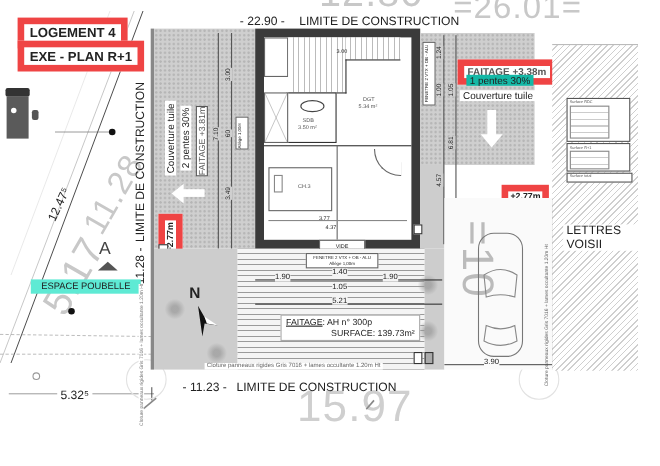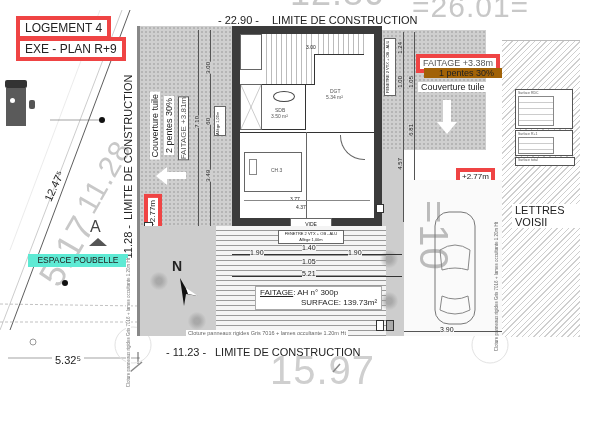--- a/index.html
+++ b/index.html
@@ -1,18 +1,18 @@
 <!DOCTYPE html>
 <html><head>
   <meta charset="utf-8">
   <style>
     html,body{margin:0;padding:0;}
     body{width:600px;height:424px;background:#fff;position:relative;overflow:hidden;font-family:"Liberation Sans",sans-serif;color:#222;}
     .abs{position:absolute;}
-    .lbl{background:#fff;border:4px solid #ef4444;font-size:11px;padding:1px 5px;line-height:14px;white-space:nowrap;}
+    .lbl{background:#fff;border:6px solid #ef4444;font-size:11px;padding:1px 5px;line-height:14px;white-space:nowrap;font-weight:bold;}
     .big-ghost{color:#c8c8c8;font-size:34px;font-family:"Liberation Sans",sans-serif;white-space:nowrap;letter-spacing:1px;}
     .dim{font-size:8px;color:#222;white-space:nowrap;}
     .limit{font-size:11px;color:#222;white-space:nowrap;}
     .roof{background-color:#cfcfcf;background-image:radial-gradient(#b5b5b5 1px,transparent 1.2px);background-size:4px 4px;}
     .hatch{background:repeating-linear-gradient(135deg,#fff 0 3px,#cfcfcf 3px 4px);}
     .terrace{background:repeating-linear-gradient(180deg,#f4f4f4 0 4px,#9a9a9a 4px 5px);}
     .garden{background:#cdcdcd;}
     .wall{background:#3b3b3b;}
     .box{background:#fff;border:1px solid #666;}
     .tinytxt{font-size:4px;color:#555;}
@@ -40,21 +40,21 @@
   <circle cx="33" cy="342" r="3" fill="none" stroke="#999"></circle>
   <line x1="8" y1="358" x2="140" y2="358" stroke="#666" stroke-width="0.6"></line>
   <line x1="138" y1="352" x2="138" y2="364" stroke="#333" stroke-width="0.8"></line>
   <circle cx="133" cy="345" r="18" fill="none" stroke="#e2e2e2"></circle>
   <circle cx="490" cy="345" r="18" fill="none" stroke="#e2e2e2"></circle>
   <line x1="130" y1="372" x2="142" y2="362" stroke="#888" stroke-width="1.5"></line>
   <line x1="333" y1="372" x2="340" y2="364" stroke="#888" stroke-width="1.5"></line>
 </svg>
 
 <div class="abs lbl" style="left:16px;top:16px;font-size:12px;">LOGEMENT 4</div>
-<div class="abs lbl" style="left:16px;top:37px;font-size:12px;">EXE - PLAN R+9</div>
+<div class="abs lbl" style="left:16px;top:37px;font-size:12px;">EXE - PLAN R+1</div>
 
 <div class="abs" style="left:5px;top:80px;width:22px;height:46px;">
   <div style="position:absolute;left:0;top:0;width:22px;height:8px;background:#333;border-radius:2px;"></div>
   <div style="position:absolute;left:1px;top:8px;width:20px;height:38px;background:#5a5a5a;"></div>
   <div style="position:absolute;left:5px;top:18px;width:5px;height:5px;background:#fff;border-radius:50%;"></div>
   <div style="position:absolute;left:24px;top:20px;width:6px;height:9px;background:#555;border-radius:2px;"></div>
 </div>
 
 <div class="abs limit" style="left:218px;top:14px;">- 22.90 -</div>
 <div class="abs limit" style="left:272px;top:14px;">LIMITE DE CONSTRUCTION</div>
@@ -112,21 +112,21 @@
 <div class="abs dim" style="left:290px;top:196px;font-size:5px;">3.77</div>
 <div class="abs dim" style="left:296px;top:204px;font-size:5px;">4.37</div>
 <div class="abs" style="left:244px;top:200px;width:126px;height:1px;background:#888;"></div>
 
 <div class="abs box" style="left:290px;top:218px;width:40px;height:10px;font-size:5px;text-align:center;line-height:10px;">VIDE</div>
 
 <div class="abs roof" style="left:382px;top:30px;width:104px;height:120px;"></div>
 <div class="abs garden" style="left:382px;top:150px;width:22px;height:76px;"></div>
 
 <div class="abs lbl" style="left:416px;top:54px;font-size:9px;padding:0 3px;line-height:11px;color:#555;">FAITAGE +3.38m</div>
-<div class="abs" style="left:424px;top:68px;font-size:9px;background:#a16207;padding:0 15px;">1 pentes 30%</div>
+<div class="abs" style="left:424px;top:68px;font-size:9px;background:#14b8a6;padding:0 3px;">1 pentes 30%</div>
 <div class="abs" style="left:418px;top:82px;font-size:9px;background:#fff;padding:0 3px;">Couverture tuile</div>
 <div class="abs" style="left:443px;top:100px;width:8px;height:24px;background:#fff;"></div>
 <div class="abs" style="left:437px;top:122px;width:0;height:0;border-left:10px solid transparent;border-right:10px solid transparent;border-top:12px solid #fff;"></div>
 <div class="abs lbl" style="left:456px;top:168px;font-size:8px;padding:0 2px;line-height:10px;">+2.77m</div>
 
 <div class="abs" style="left:403px;top:32px;width:1px;height:190px;background:#555;"></div>
 <div class="abs" style="left:414px;top:32px;width:1px;height:190px;background:#555;"></div>
 <div class="abs dim vtext" style="left:397px;top:42px;font-size:6px;background:#cfcfcf;">1.24</div>
 <div class="abs dim vtext" style="left:397px;top:76px;font-size:6px;background:#cfcfcf;">1.00</div>
 <div class="abs dim vtext" style="left:408px;top:76px;font-size:6px;background:#cfcfcf;">1.05</div>

